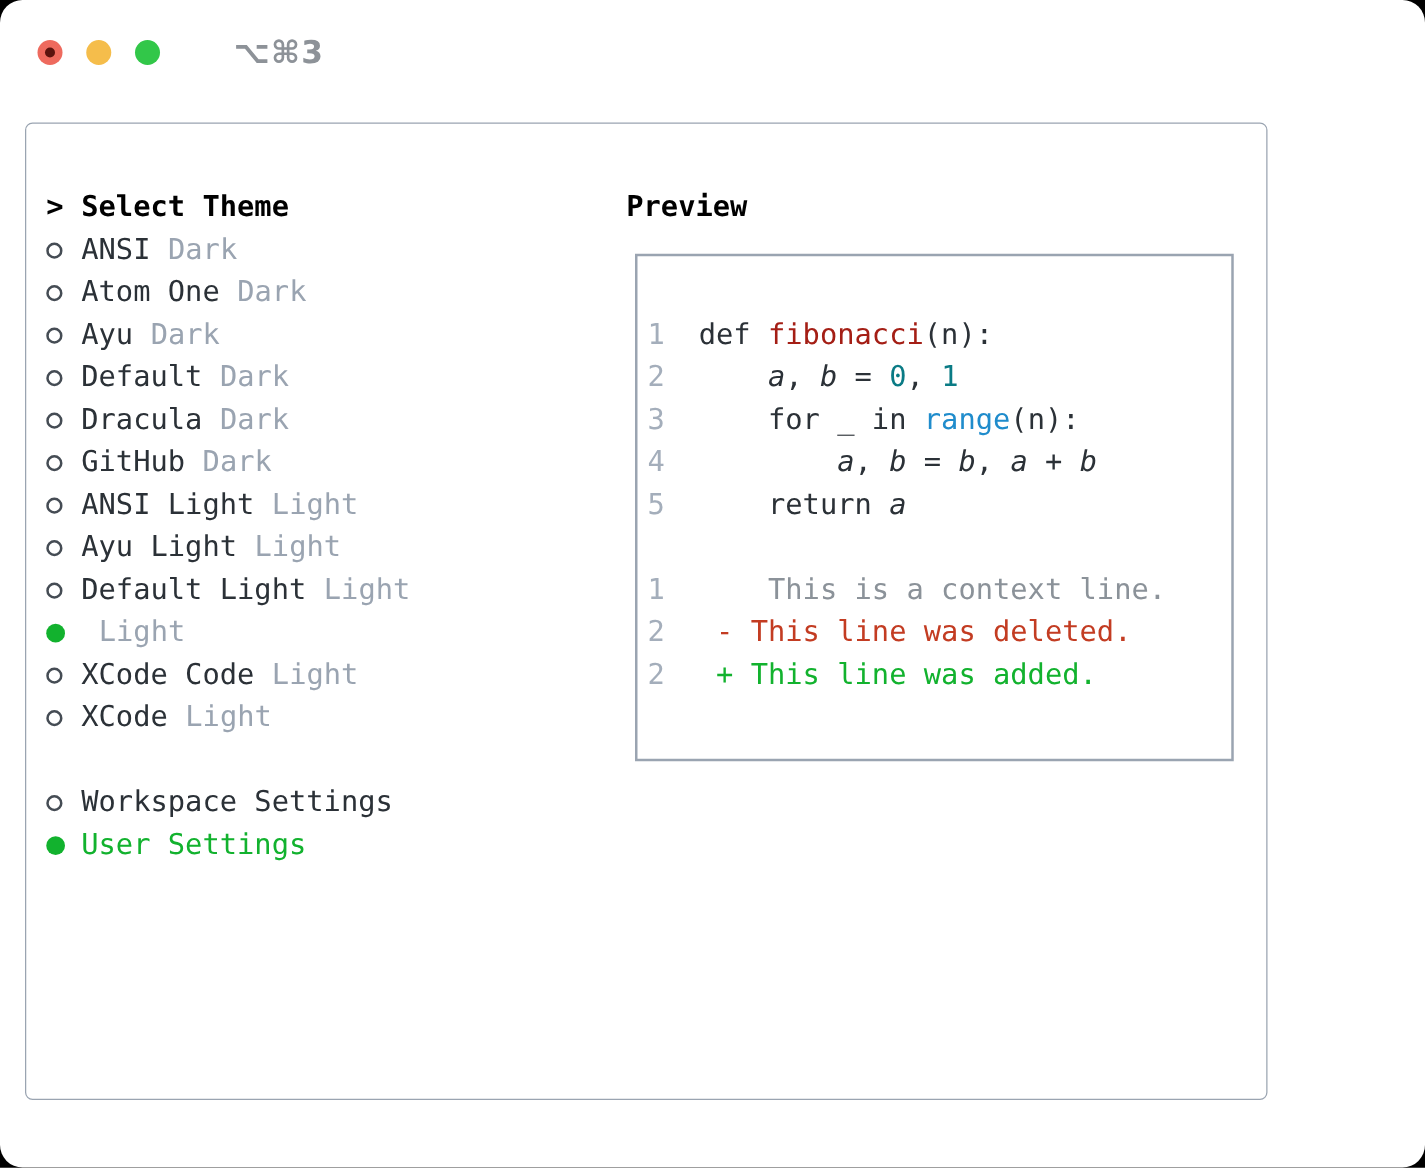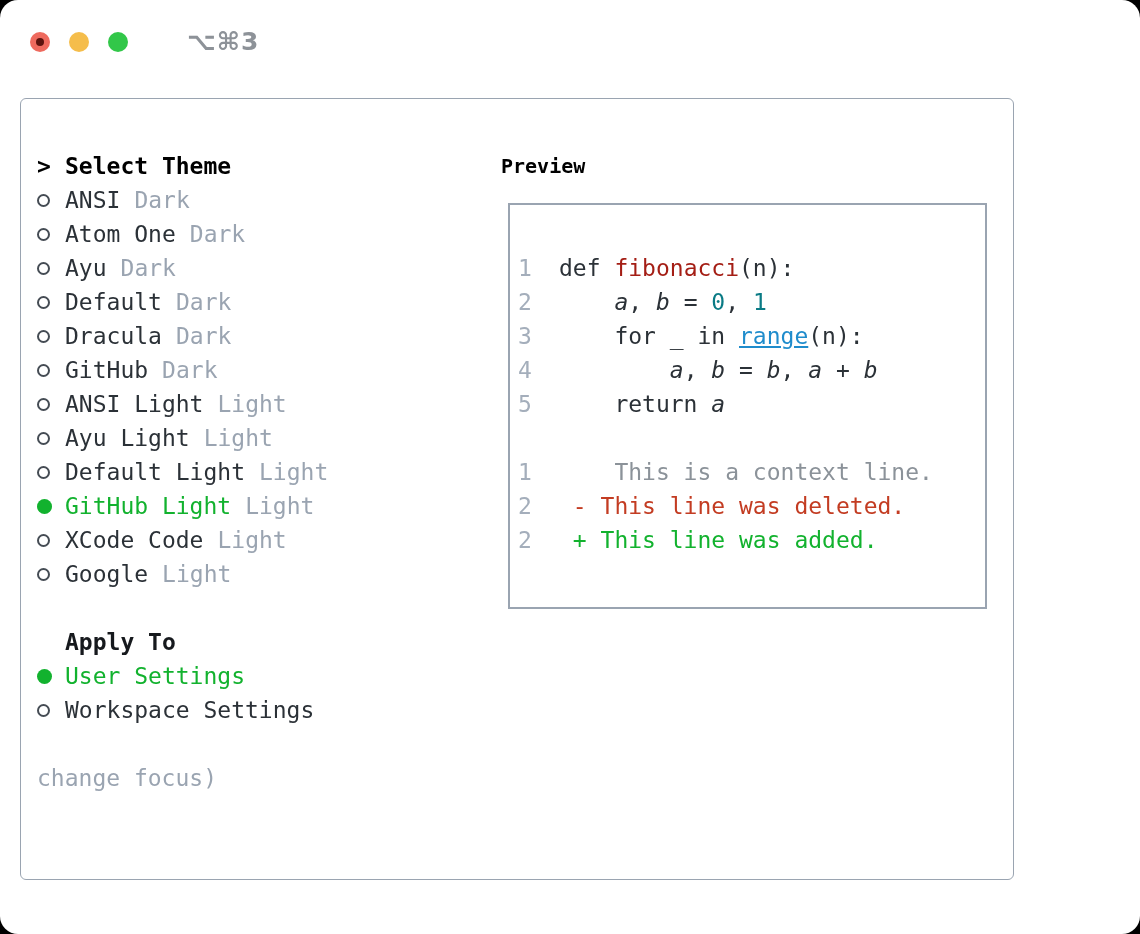--- a/index.html
+++ b/index.html
@@ -29,29 +29,29 @@
   .hdr { font-weight:bold; color:var(--heading); }
   .subhdr { font-weight:600; color:#16191d; }
   .tname { color:var(--text); }
   .tname.sel { color:var(--green); }
   .ttag { color:var(--muted); margin-left:14px; }
   .gap { height:34px; }
   .help { color:var(--muted); line-height:34px; white-space:pre; }
 
   
   .ptitle { position:absolute; left:480px; top:50px; height:34px; display:flex; align-items:center;
-            font-size:20px; font-weight:bold; color:var(--heading); }
+            font-size:23px; font-weight:bold; color:var(--heading); }
   .pbox { position:absolute; left:487px; top:104px; width:479px; height:406px;
           border:2px solid var(--border); background:#fff; padding:46px 0 0 8px; font-size:23px; }
   .cline { display:flex; height:34px; align-items:center; white-space:pre; }
   .lno { width:26px; margin-right:15px; color:var(--line-number); flex:none; }
   .seg-plain    { color:var(--text); }
   .seg-function { color:var(--function-red); }
   .seg-number   { color:var(--number-teal); }
-  .seg-builtin  { color:var(--builtin-blue);text-decoration:underline; }
+  .seg-builtin  { color:var(--builtin-blue); }
   .seg-variable { color:var(--text); font-style:italic; }
   .seg-context  { color:var(--context); }
   .seg-deleted  { color:var(--deleted); }
   .seg-added    { color:var(--green); }
 </style>
 </head>
 <body>
 
 <div class="window">
 
@@ -73,40 +73,36 @@
       <div id="theme-list">
           <div class="row"><span class="mcol"><span class="circle"></span></span><span class="tname">ANSI</span><span class="ttag">Dark</span></div>
           <div class="row"><span class="mcol"><span class="circle"></span></span><span class="tname">Atom One</span><span class="ttag">Dark</span></div>
           <div class="row"><span class="mcol"><span class="circle"></span></span><span class="tname">Ayu</span><span class="ttag">Dark</span></div>
           <div class="row"><span class="mcol"><span class="circle"></span></span><span class="tname">Default</span><span class="ttag">Dark</span></div>
           <div class="row"><span class="mcol"><span class="circle"></span></span><span class="tname">Dracula</span><span class="ttag">Dark</span></div>
           <div class="row"><span class="mcol"><span class="circle"></span></span><span class="tname">GitHub</span><span class="ttag">Dark</span></div>
           <div class="row"><span class="mcol"><span class="circle"></span></span><span class="tname">ANSI Light</span><span class="ttag">Light</span></div>
           <div class="row"><span class="mcol"><span class="circle"></span></span><span class="tname">Ayu Light</span><span class="ttag">Light</span></div>
           <div class="row"><span class="mcol"><span class="circle"></span></span><span class="tname">Default Light</span><span class="ttag">Light</span></div>
-          <div class="row"><span class="mcol"><span class="circle on"></span></span><span class="tname sel">GitHub Light</span><span class="ttag">Light</span></div>
+          <div class="row"><span class="mcol"><span class="circle on"></span></span><span class="ttag">Light</span></div>
           <div class="row"><span class="mcol"><span class="circle"></span></span><span class="tname">XCode Code</span><span class="ttag">Light</span></div>
-          <div class="row"><span class="mcol"><span class="circle"></span></span><span class="tname">Google</span><span class="ttag">Light</span></div>
+          <div class="row"><span class="mcol"><span class="circle"></span></span><span class="tname">XCode</span><span class="ttag">Light</span></div>
         </div>
 
       <div class="gap"></div>
 
-      <div class="row">
-        <span class="mcol"></span>
-        <span class="subhdr">Apply To</span>
-      </div>
 
       <div id="apply-list">
+          <div class="row"><span class="mcol"><span class="circle"></span></span><span class="tname">Workspace Settings</span></div>
           <div class="row"><span class="mcol"><span class="circle on"></span></span><span class="tname sel">User Settings</span></div>
-          <div class="row"><span class="mcol"><span class="circle"></span></span><span class="tname">Workspace Settings</span></div>
         </div>
 
       <div class="gap"></div>
 
-      <div id="help-text" class="help"><div>change focus)</div></div>
+      <div id="help-text" class="help"></div>
     </div>
 
     <div class="ptitle">Preview</div>
 
     <div class="pbox" id="preview-box">
         <div class="cline"><span class="lno">1</span><span><span class="seg-plain">def </span><span class="seg-function">fibonacci</span><span class="seg-plain">(n):</span></span></div>
         <div class="cline"><span class="lno">2</span><span><span class="seg-plain">    </span><span class="seg-variable">a</span><span class="seg-plain">, </span><span class="seg-variable">b</span><span class="seg-plain"> = </span><span class="seg-number">0</span><span class="seg-plain">, </span><span class="seg-number">1</span></span></div>
         <div class="cline"><span class="lno">3</span><span><span class="seg-plain">    for _ in </span><span class="seg-builtin">range</span><span class="seg-plain">(n):</span></span></div>
         <div class="cline"><span class="lno">4</span><span><span class="seg-plain">        </span><span class="seg-variable">a</span><span class="seg-plain">, </span><span class="seg-variable">b</span><span class="seg-plain"> = </span><span class="seg-variable">b</span><span class="seg-plain">, </span><span class="seg-variable">a</span><span class="seg-plain"> + </span><span class="seg-variable">b</span></span></div>
         <div class="cline"><span class="lno">5</span><span><span class="seg-plain">    return </span><span class="seg-variable">a</span></span></div>

